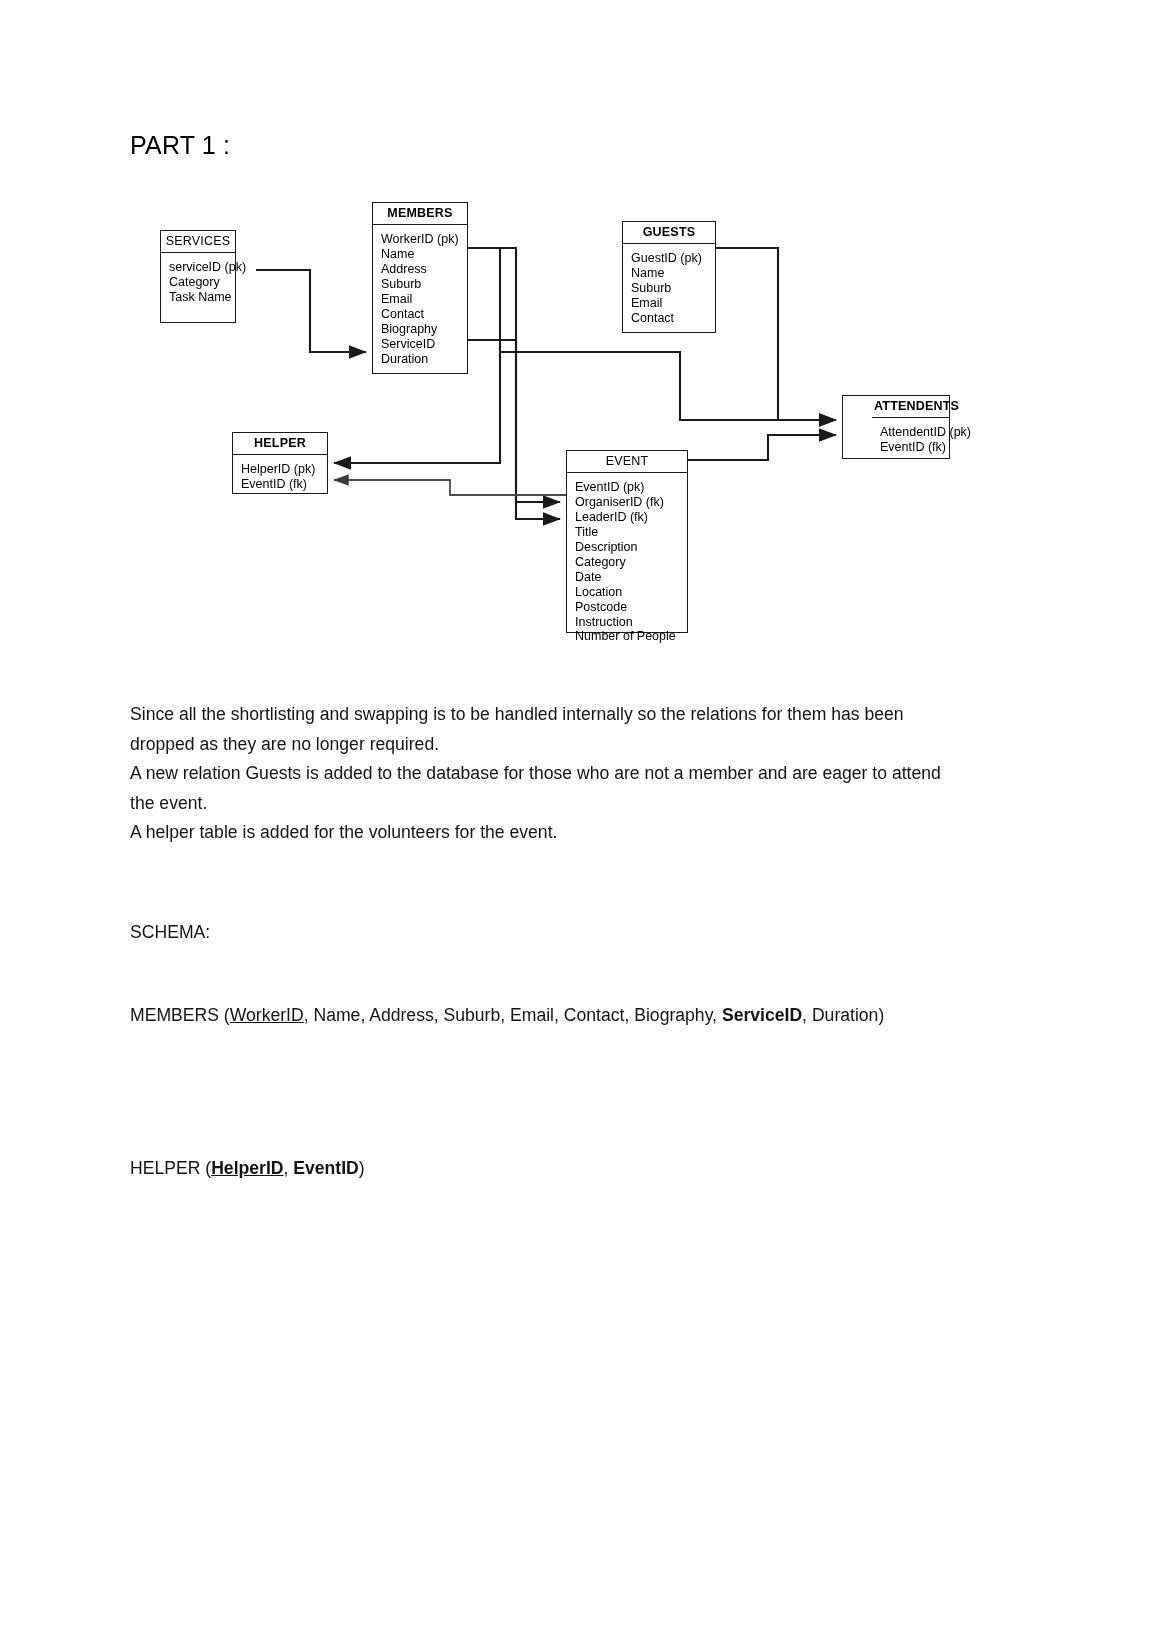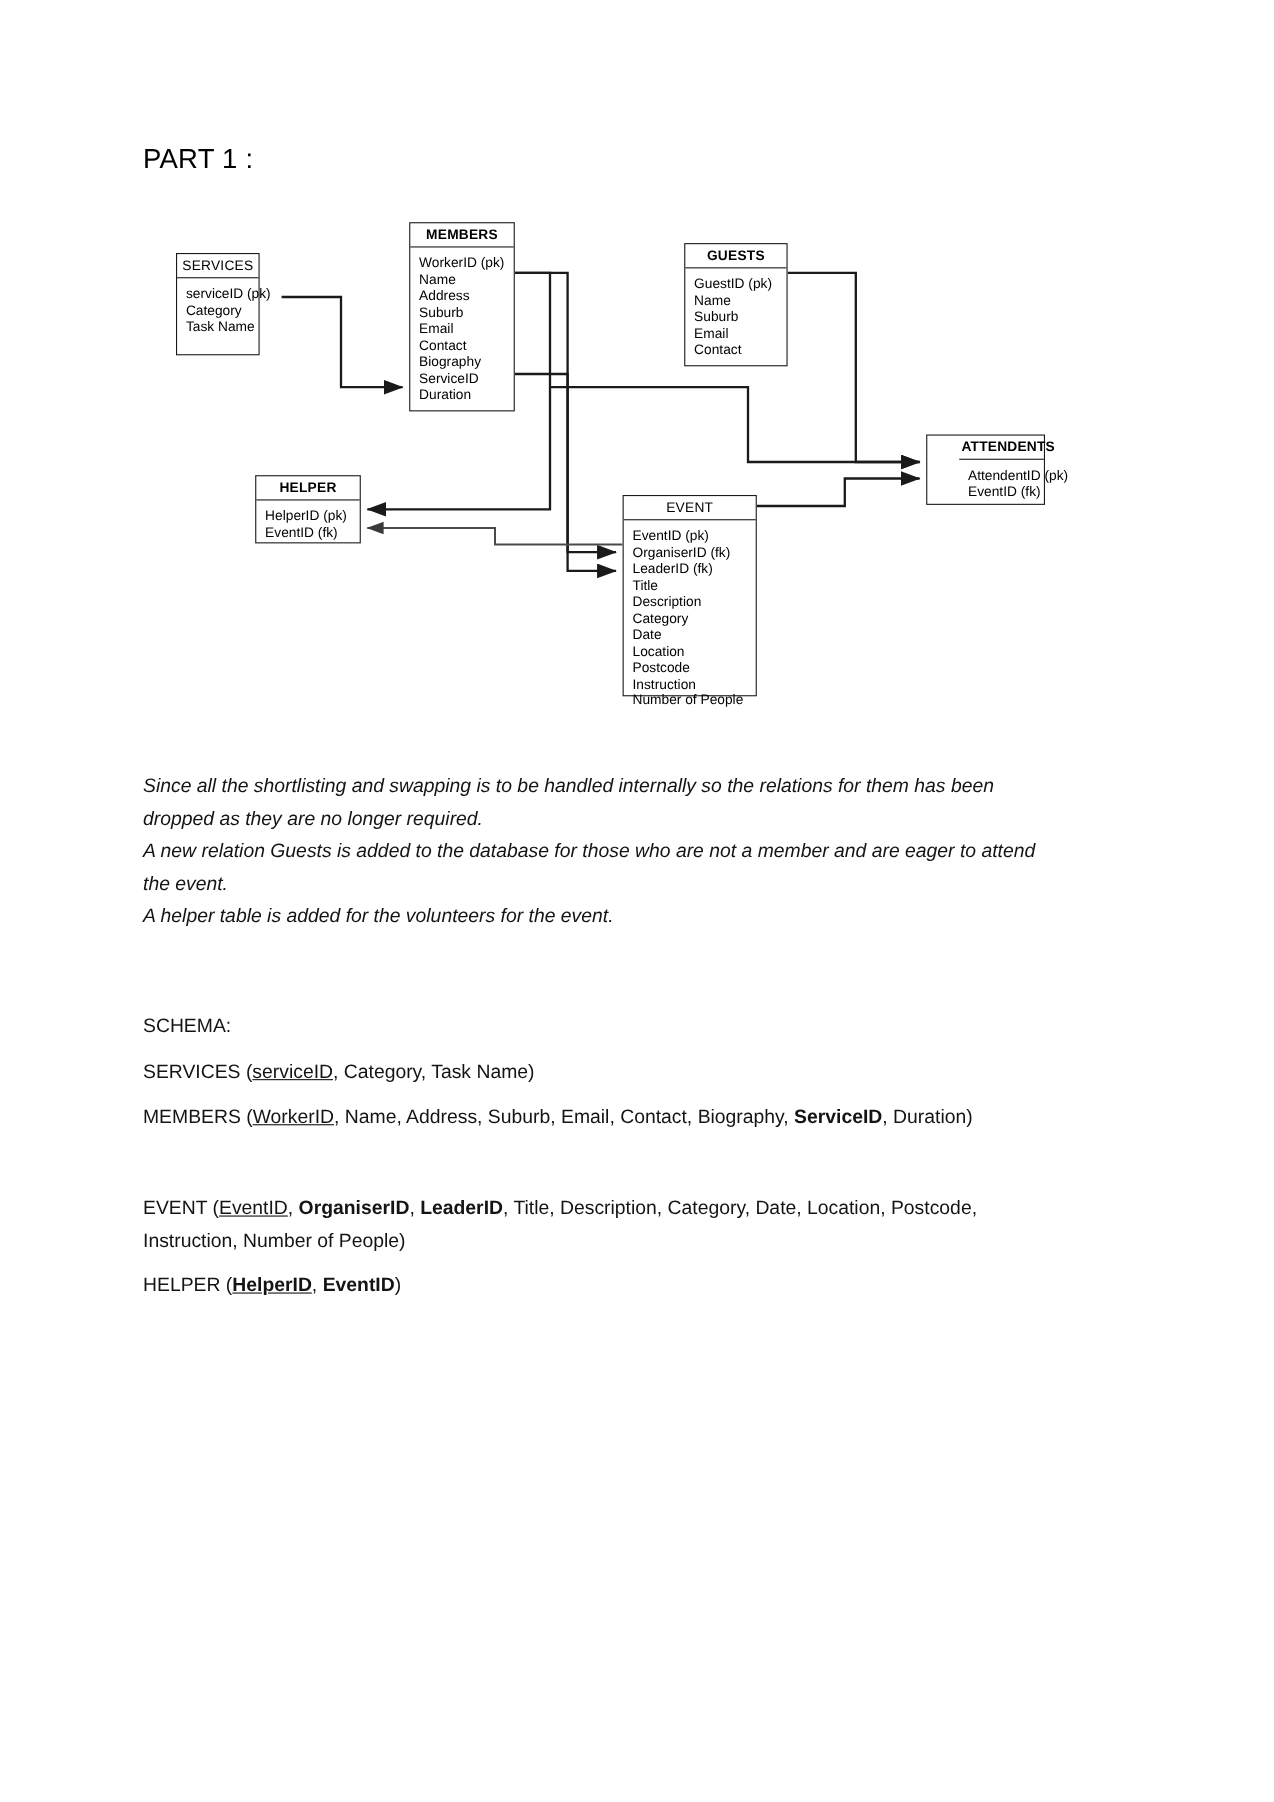--- a/index.html
+++ b/index.html
@@ -79,21 +79,21 @@
 
   
   .body-text {
     position: absolute;
     left: 130px;
     width: 834px;
     font-size: 17.6px;
     line-height: 29.5px;
     color: #141414;
   }
-  #para-notes { top: 700px; font-style: italic; }
+  #para-notes { top: 700px; }
   #para-attrs { top: 850px; }
   #schema-label { top: 918px; }
   .schema-line {
     position: absolute;
     left: 130px;
     width: 840px;
     font-size: 17.6px;
     line-height: 29.5px;
     color: #141414;
   }
@@ -219,23 +219,21 @@
 
   </div>
 
   <div class="body-text" id="para-notes" style="white-space: pre-line;">Since all the shortlisting and swapping is to be handled internally so the relations for them has been dropped as they are no longer required.
 A new relation Guests is added to the database for those who are not a member and are eager to attend the event.
 A helper table is added for the volunteers for the event.</div>
 
 
   <div class="body-text" id="schema-label">SCHEMA:</div>
 
-  <div class="schema-line" id="schema-services"><span>SERVICES (</span><span class="u">serviceID</span><span>, Category, Task Name)</span></div>
 
   <div class="schema-line" id="schema-members"><span>MEMBERS (</span><span class="u">WorkerID</span><span>, Name, Address, Suburb, Email, Contact, Biography, </span><span class="b">ServiceID</span><span>, Duration)</span></div>
 
 
-  <div class="schema-line" id="schema-event"><span>EVENT (</span><span class="u">EventID</span><span>, </span><span class="b">OrganiserID</span><span>, </span><span class="b">LeaderID</span><span>, Title, Description, Category, Date, Location, Postcode, Instruction, Number of People)</span></div>
 
   <div class="schema-line" id="schema-helper"><span>HELPER (</span><span class="bu">HelperID</span><span>, </span><span class="b">EventID</span><span>)</span></div>
 
 
 </div>
 
 </body></html>

